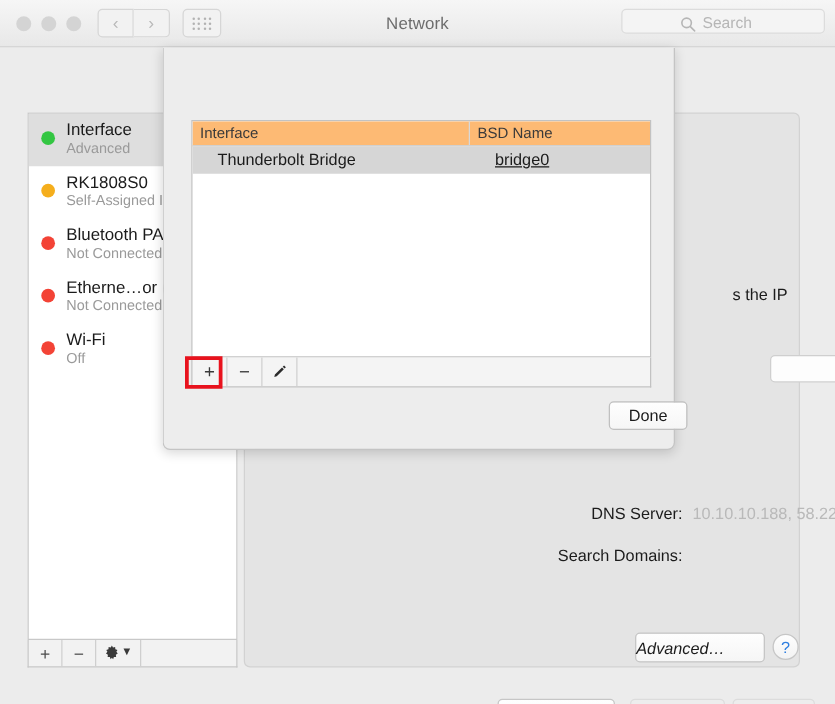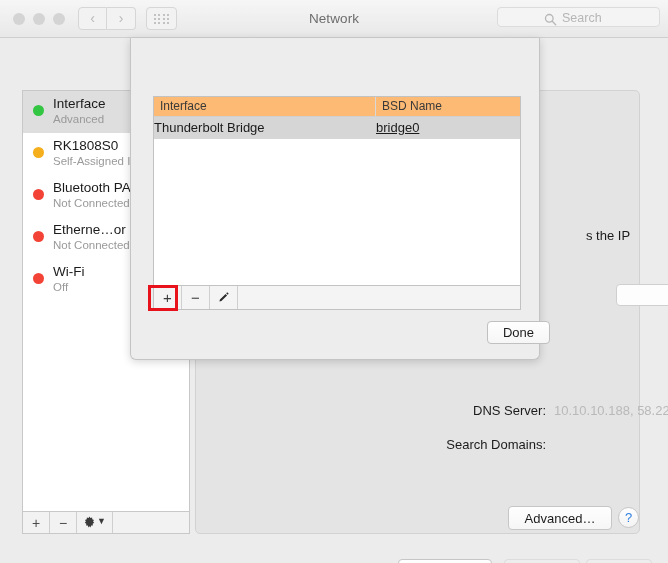--- a/index.html
+++ b/index.html
@@ -237,21 +237,22 @@
   .btn {
     position: absolute;
     background: linear-gradient(to bottom, #fefefe, #f6f6f6);
     border: 1px solid #c6c6c6;
     border-radius: 4px;
     box-sizing: border-box;
     font-size: 13px;
     color: #1b1b1b;
     display: flex;
     align-items: center;
-    justify-content: center;
+    justify-content: flex-start;
+    font-style: italic;
   }
   .btn.disabled {
     color: #b5b5b5;
     background: #ededed;
     border-color: #dcdcdc;
   }
   #advanced-btn { left: 508px; top: 468px; width: 104px; height: 24px; }
   #help-btn {
     position: absolute;
     left: 618px; top: 469px;
@@ -311,21 +312,21 @@
   #iface-header .th.c2 { flex: 1; }
   .iface-row {
     display: flex;
     height: 22px;
     background: #d6d6d6;
   }
   .iface-row .td {
     font-size: 13px;
     color: #1b1b1b;
     line-height: 21px;
-    padding-left: 0;
+    padding-left: 20px;
     box-sizing: border-box;
   }
   .iface-row .td.c1 { width: 222px; }
   .iface-row .td.c2 { flex: 1; text-decoration: underline; }
 
   #sheet-toolbar {
     position: absolute;
     left: 22px; top: 248px;
     width: 368px;
     height: 24px;

